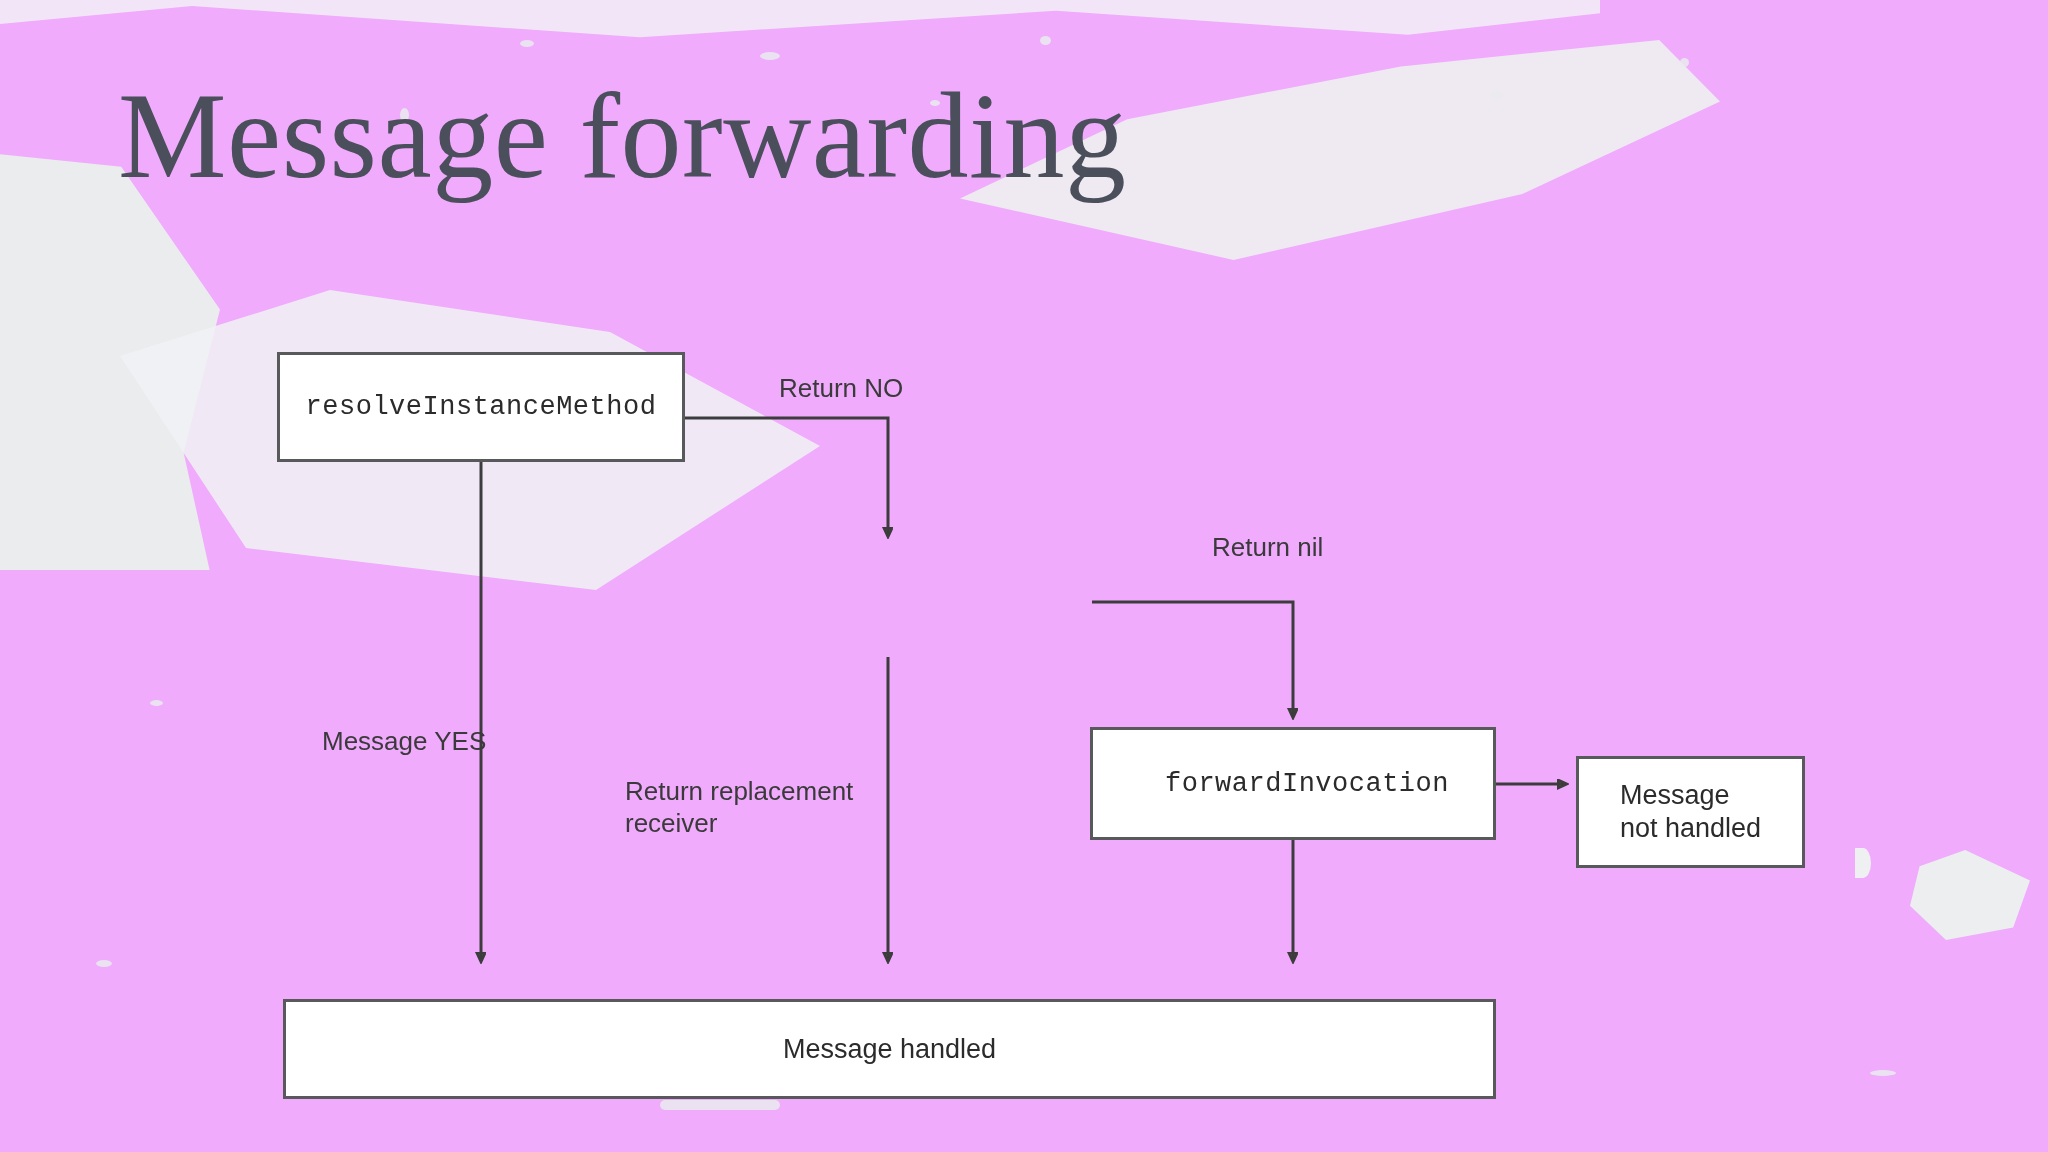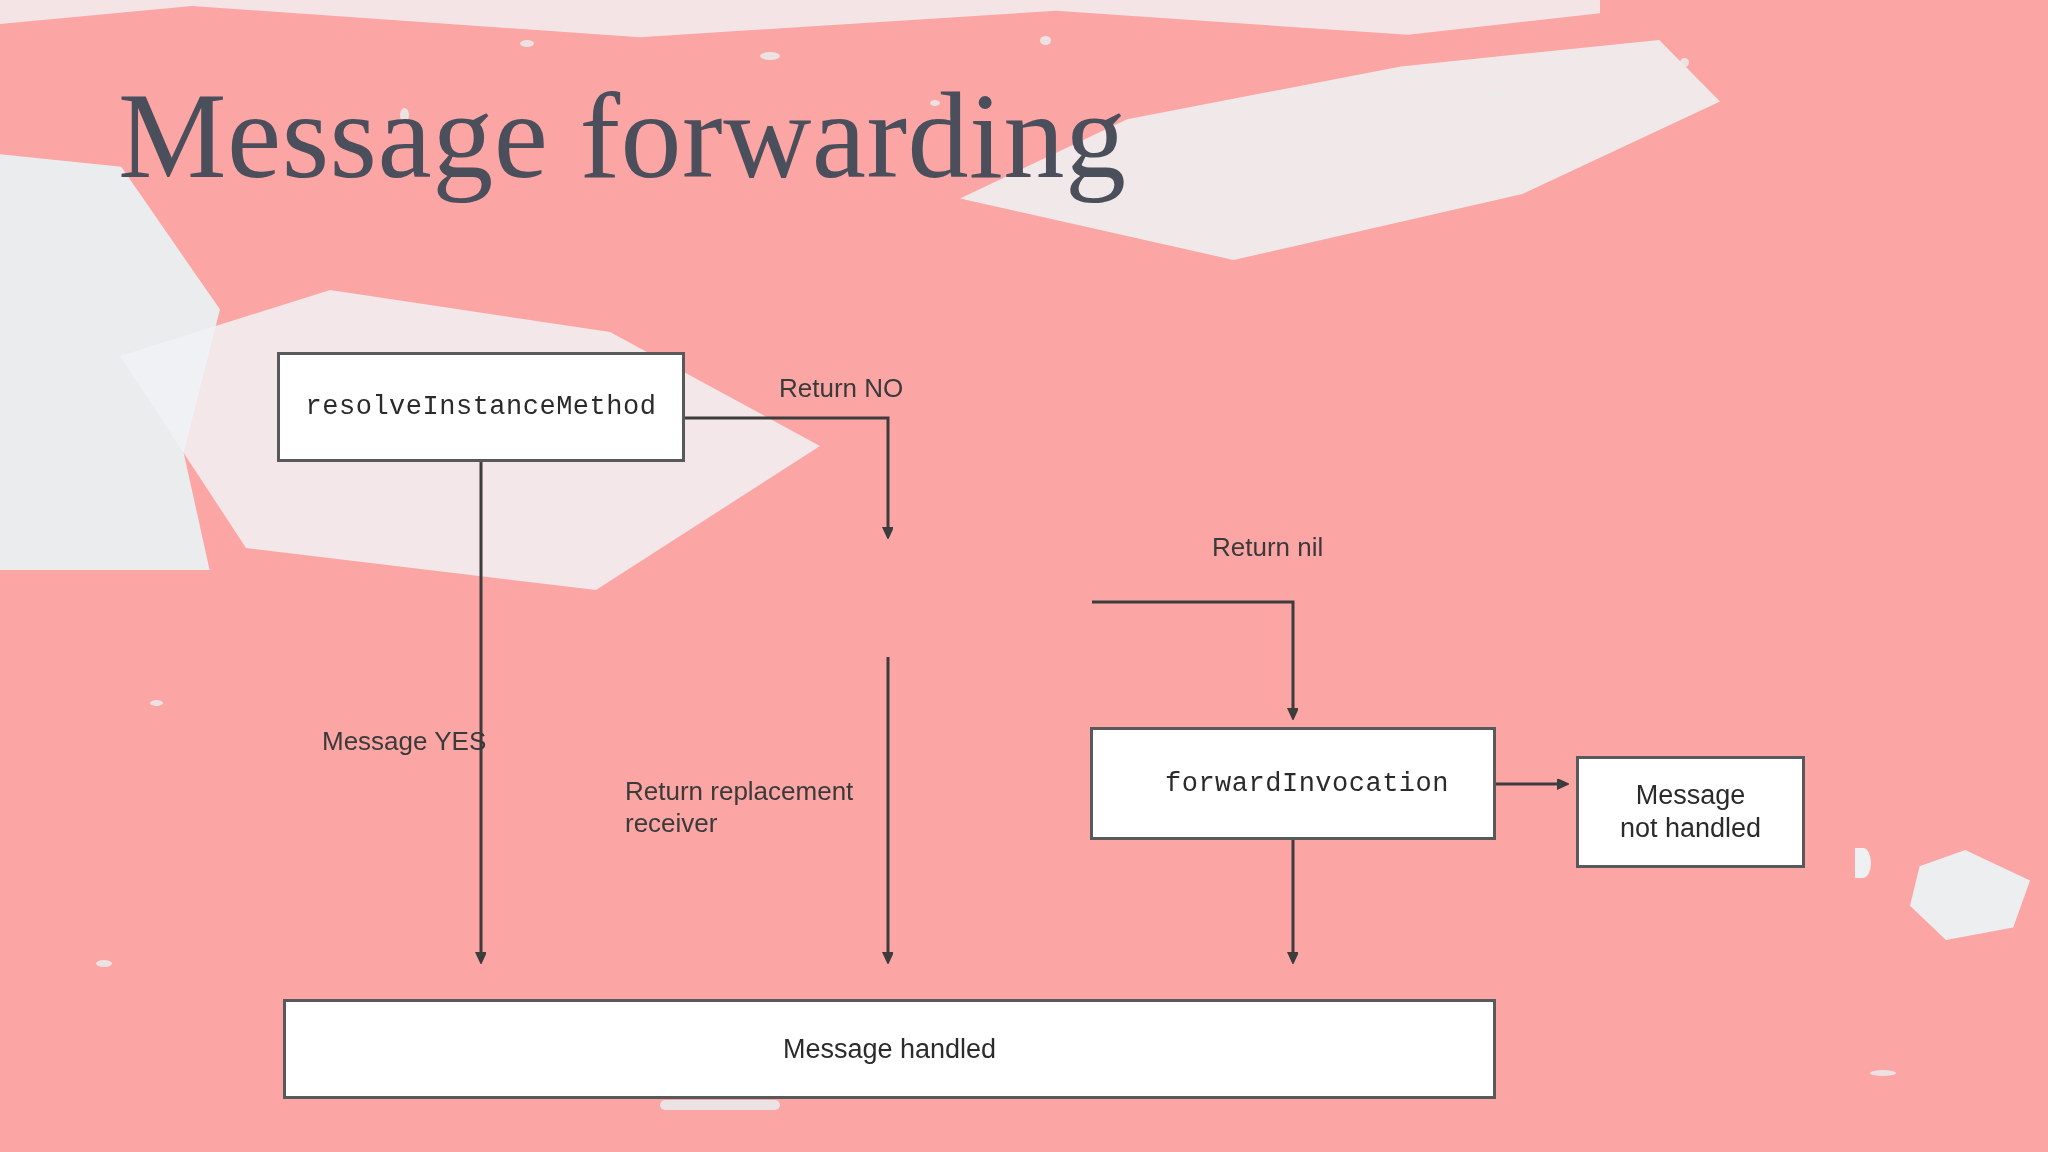--- a/index.html
+++ b/index.html
@@ -5,21 +5,21 @@
   html, body {
     margin: 0;
     padding: 0;
     background: #ffffff;
   }
   #slide {
     position: relative;
     width: 2048px;
     height: 1152px;
     overflow: hidden;
-    background: #fca5a5;
+    background: #f0abfc;
     font-family: "Liberation Sans", sans-serif;
   }
 
   
   .bg-layer {
     position: absolute;
     inset: 0;
     pointer-events: none;
   }
   .blob {
@@ -92,21 +92,21 @@
     width: 2048px; height: 1152px;
   }
   .node {
     position: absolute;
     box-sizing: border-box;
     border: 3px solid #58595b;
     background: #ffffff;
     display: flex;
     align-items: center;
     justify-content: center;
-    text-align: center;
+    text-align: left;
     color: #2b2b2b;
   }
   .node.mono {
     font-family: "Liberation Mono", monospace;
     font-size: 27px;
     letter-spacing: .5px;
   }
   .node.sans {
     font-family: "Liberation Sans", sans-serif;
     font-size: 27px;

